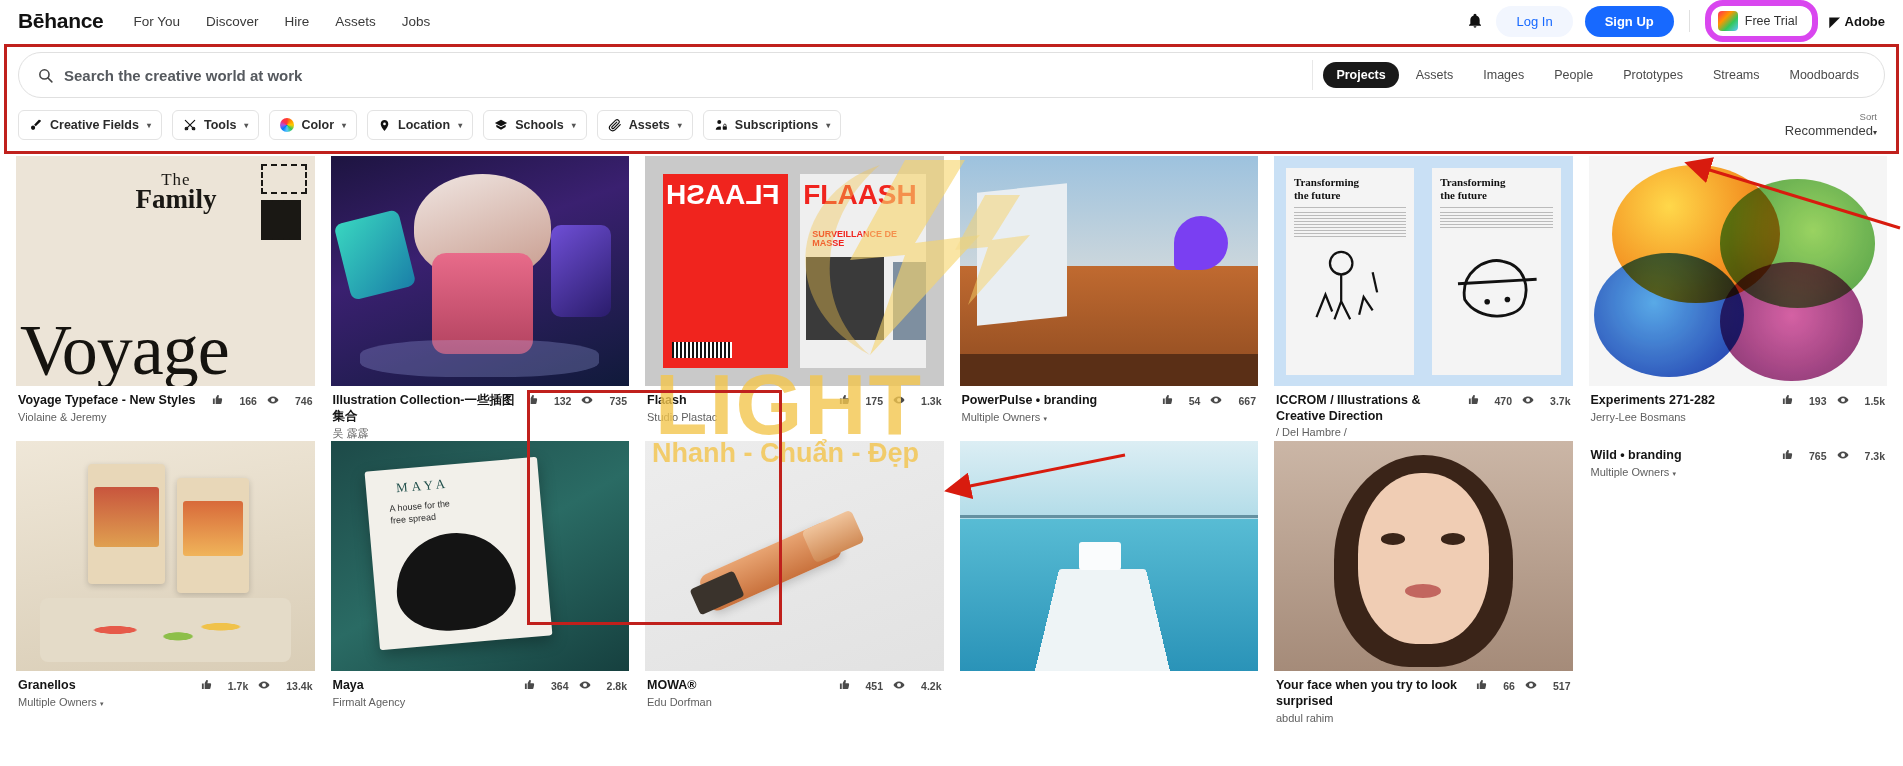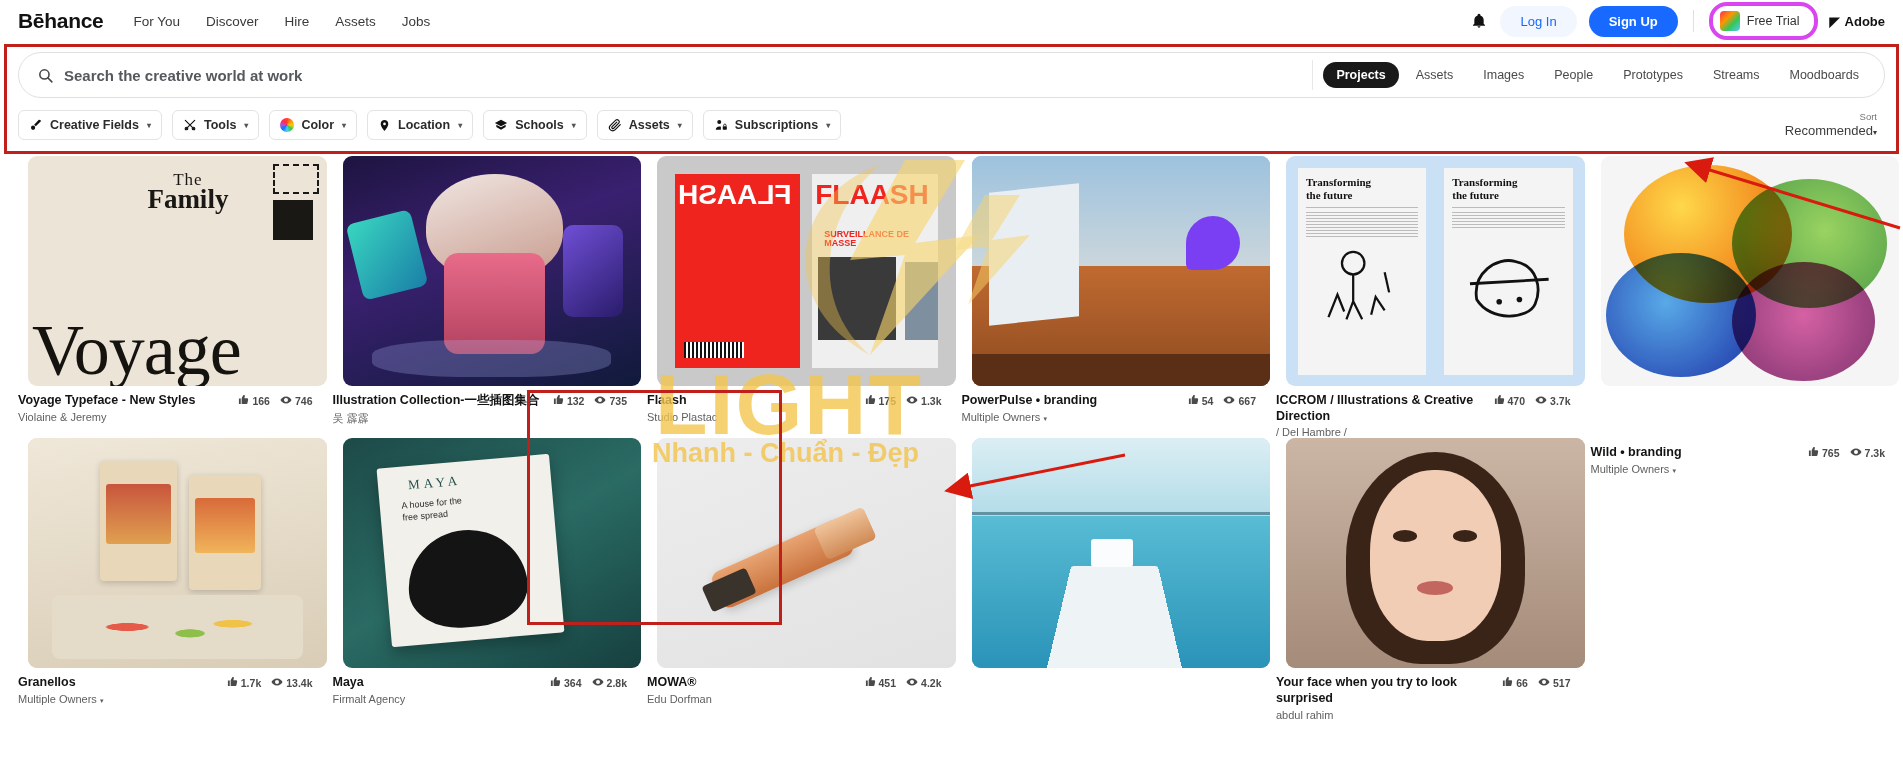--- a/index.html
+++ b/index.html
@@ -27,21 +27,21 @@
     padding: 8px 20px; cursor: pointer;
   }
   .btn-signup {
     font-size: 13px; font-weight: 700; color: #fff;
     background: #1769ff; border: none; border-radius: 18px;
     padding: 8px 20px; cursor: pointer;
   }
   .nav-divider { width: 1px; height: 22px; background: #e0e0e0; margin: 0 3px; }
   .freetrial {
     display: flex; align-items: center; gap: 7px;
-    border: 4px solid #d946ef; border-radius: 18px;
+    border: 6px solid #d946ef; border-radius: 18px;
     padding: 5px 14px 5px 7px; cursor: pointer;
   }
   .cc-chip {
     width: 20px; height: 20px; border-radius: 4px;
     background: linear-gradient(135deg,#ff2d55 0%,#ff9500 35%,#34c759 65%,#5ac8fa 100%);
   }
   .freetrial span { font-size: 12.5px; color: #333; }
   .adobe { display: flex; align-items: center; gap: 5px; cursor: pointer; }
   .adobe-mark { font-size: 17px; font-weight: 700; color: #111; line-height: 1; }
   .adobe span { font-size: 13px; font-weight: 700; color: #111; }
@@ -107,35 +107,34 @@
 
   
   .grid {
     position: absolute; left: 0; top: 156px;
     width: 1903px;
     display: grid; grid-template-columns: repeat(6, 1fr);
     gap: 0 16px; padding: 0 16px;
   }
   .card { width: 100%; }
   .thumb {
-    width: 100%; height: 230px; border-radius: 9px;
+    width: 100%; height: 230px; border-radius: 0;
     overflow: hidden; position: relative; background: #eee;
     cursor: pointer;
-    margin-left: 12px;
   }
   .meta { padding: 7px 2px 0 2px; display: flex; align-items: flex-start; }
   .meta-l { flex: 1; min-width: 0; padding-right: 6px; }
   .mtitle {
     font-size: 12.5px; font-weight: 700; color: #141414;
     line-height: 1.25; cursor: pointer;
   }
   .mowner { font-size: 11px; color: #5f5f5f; margin-top: 2px; cursor: pointer; }
   .mowner .caret { font-size: 7px; }
   .stats { display: flex; align-items: flex-start; gap: 10px; padding-top: 1px; }
-  .stat { display: flex; align-items: center; gap: 3px; font-size: 10.5px; color: #4a4a4a; font-weight: 700; }
+  .stat { display: flex; align-items: center; gap: 16px; font-size: 10.5px; color: #4a4a4a; font-weight: 700; }
 
   
   .watermark {
     position: absolute; left: 0; top: 0; width: 1903px; height: 766px;
     pointer-events: none; z-index: 30;
   }
   .wm-text {
     position: absolute; left: 655px; top: 355px;
     font-size: 86px; font-weight: 700; letter-spacing: 2px;
     color: rgba(243,197,78,0.80);
@@ -478,20 +477,40 @@
       </div>
       <div class="card">
     <div class="thumb t-exper">
       <div class="art">
     <div style="position:absolute;left:8%;top:4%;width:56%;height:60%;border-radius:50%;background:radial-gradient(circle at 34% 30%,#ffd84a,#f28b1e 60%,#d9611a);filter:blur(0.4px);"></div>
     <div style="position:absolute;right:4%;top:10%;width:52%;height:56%;border-radius:50%;background:radial-gradient(circle at 60% 40%,#8fd64a,#3f9c2e 70%);mix-blend-mode:multiply;opacity:0.85;"></div>
     <div style="position:absolute;left:2%;bottom:4%;width:50%;height:54%;border-radius:50%;background:radial-gradient(circle at 40% 40%,#4aa8f0,#1540b8 75%);mix-blend-mode:multiply;opacity:0.9;"></div>
     <div style="position:absolute;right:8%;bottom:2%;width:48%;height:52%;border-radius:50%;background:radial-gradient(circle at 50% 45%,#d84a9c,#8a1f6a 75%);mix-blend-mode:multiply;opacity:0.85;"></div>
           </div>
     </div>
+    <div class="meta">
+      <div class="meta-l">
+        <div class="mtitle">Experiments 271-282</div>
+        <div class="mowner"><span>Jerry-Lee Bosmans</span></div>
+      </div>
+      <div class="stats">
+        <div class="stat">
+          <span><svg width="11" height="11" viewBox="0 0 24 24" fill="#4a4a4a">
+                  <path d="M2 10h4v12H2zM22 11a2 2 0 0 0-2-2h-6l1-4.5a2 2 0 0 0-3.6-1.6L8 9v13h10.5a2 2 0 0 0 2-1.6l1.4-7z"></path>
+                </svg></span>
+          <span>193</span>
+        </div>
+        <div class="stat">
+          <span><svg width="12" height="12" viewBox="0 0 24 24" fill="#4a4a4a">
+                  <path d="M12 5C6.5 5 2.2 9.1 1 12c1.2 2.9 5.5 7 11 7s9.8-4.1 11-7c-1.2-2.9-5.5-7-11-7zm0 11a4 4 0 1 1 0-8 4 4 0 0 1 0 8z"></path>
+                </svg></span>
+          <span>1.5k</span>
+        </div>
+      </div>
+    </div>
       </div>
       <div class="card">
     <div class="thumb t-gran">
       <div class="art">
     <div style="position:absolute;left:0;top:0;width:100%;height:100%;background:linear-gradient(170deg,#efe7d8,#d9cdb6);"></div>
     <div style="position:absolute;left:24%;top:10%;width:26%;height:52%;background:#e8d7b8;border-radius:4px;box-shadow:0 2px 6px rgba(0,0,0,.18);"></div>
     <div style="position:absolute;left:26%;top:20%;width:22%;height:26%;background:linear-gradient(180deg,#c8553d,#e0a050);border-radius:3px;"></div>
     <div style="position:absolute;left:54%;top:16%;width:24%;height:50%;background:#e8d7b8;border-radius:4px;box-shadow:0 2px 6px rgba(0,0,0,.18);"></div>
     <div style="position:absolute;left:56%;top:26%;width:20%;height:24%;background:linear-gradient(180deg,#d86a3a,#f0b45a);border-radius:3px;"></div>
     <div style="position:absolute;left:8%;bottom:4%;width:84%;height:28%;background:radial-gradient(ellipse at 30% 50%,#e65a4a 0 8%,transparent 9%),radial-gradient(ellipse at 55% 60%,#8dbf4a 0 7%,transparent 8%),radial-gradient(ellipse at 72% 45%,#f0c24a 0 7%,transparent 8%),#e4dbc8;border-radius:8px;"></div>

